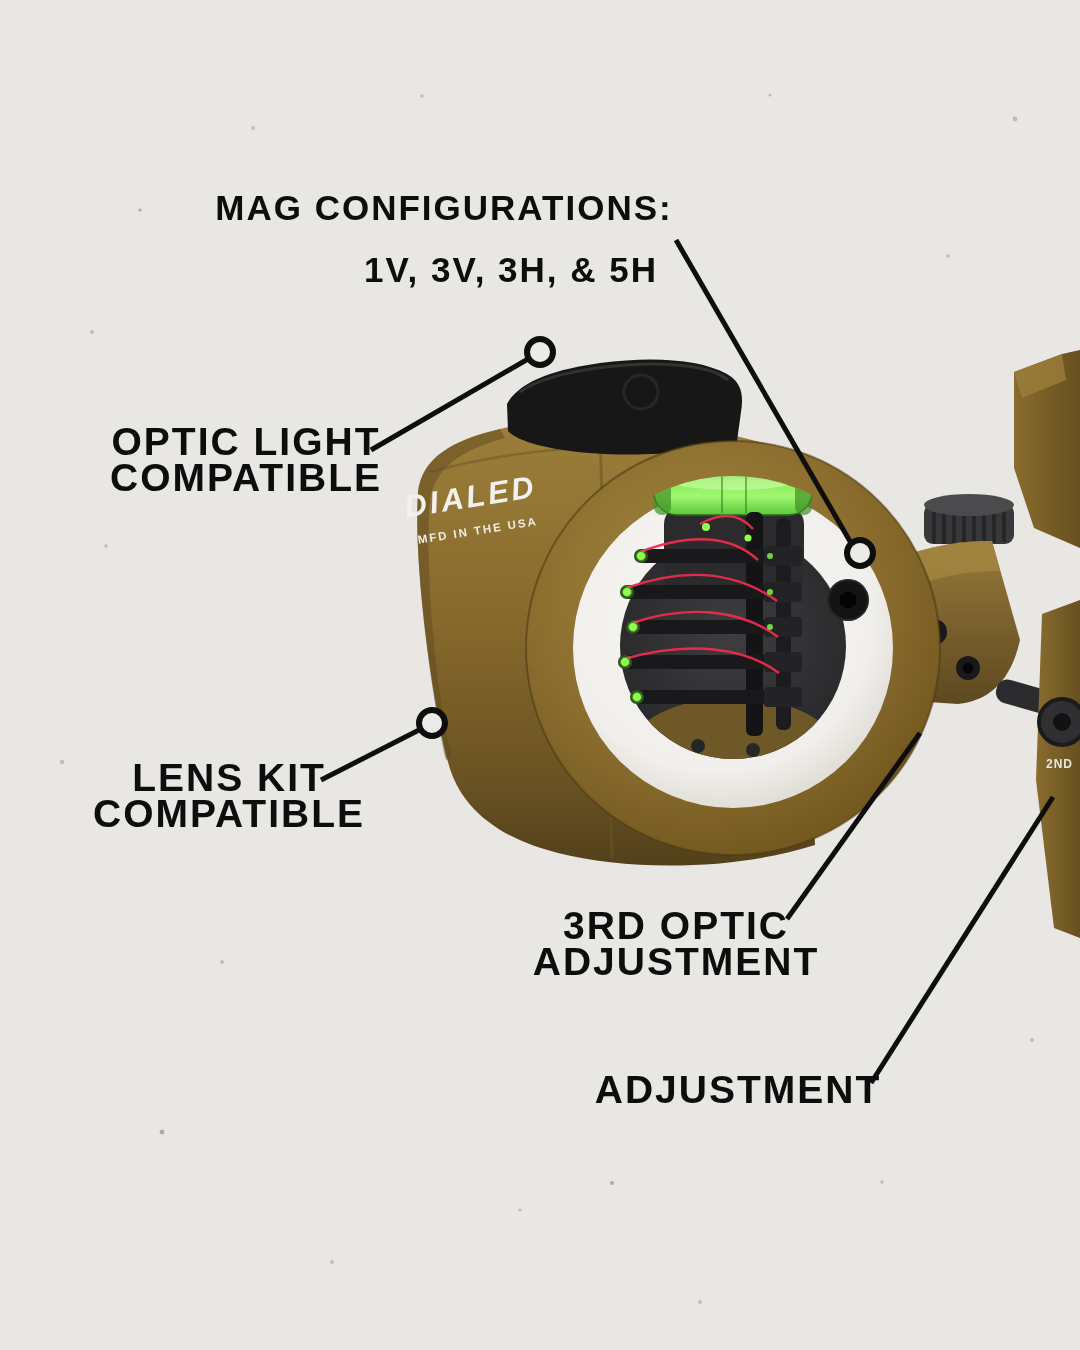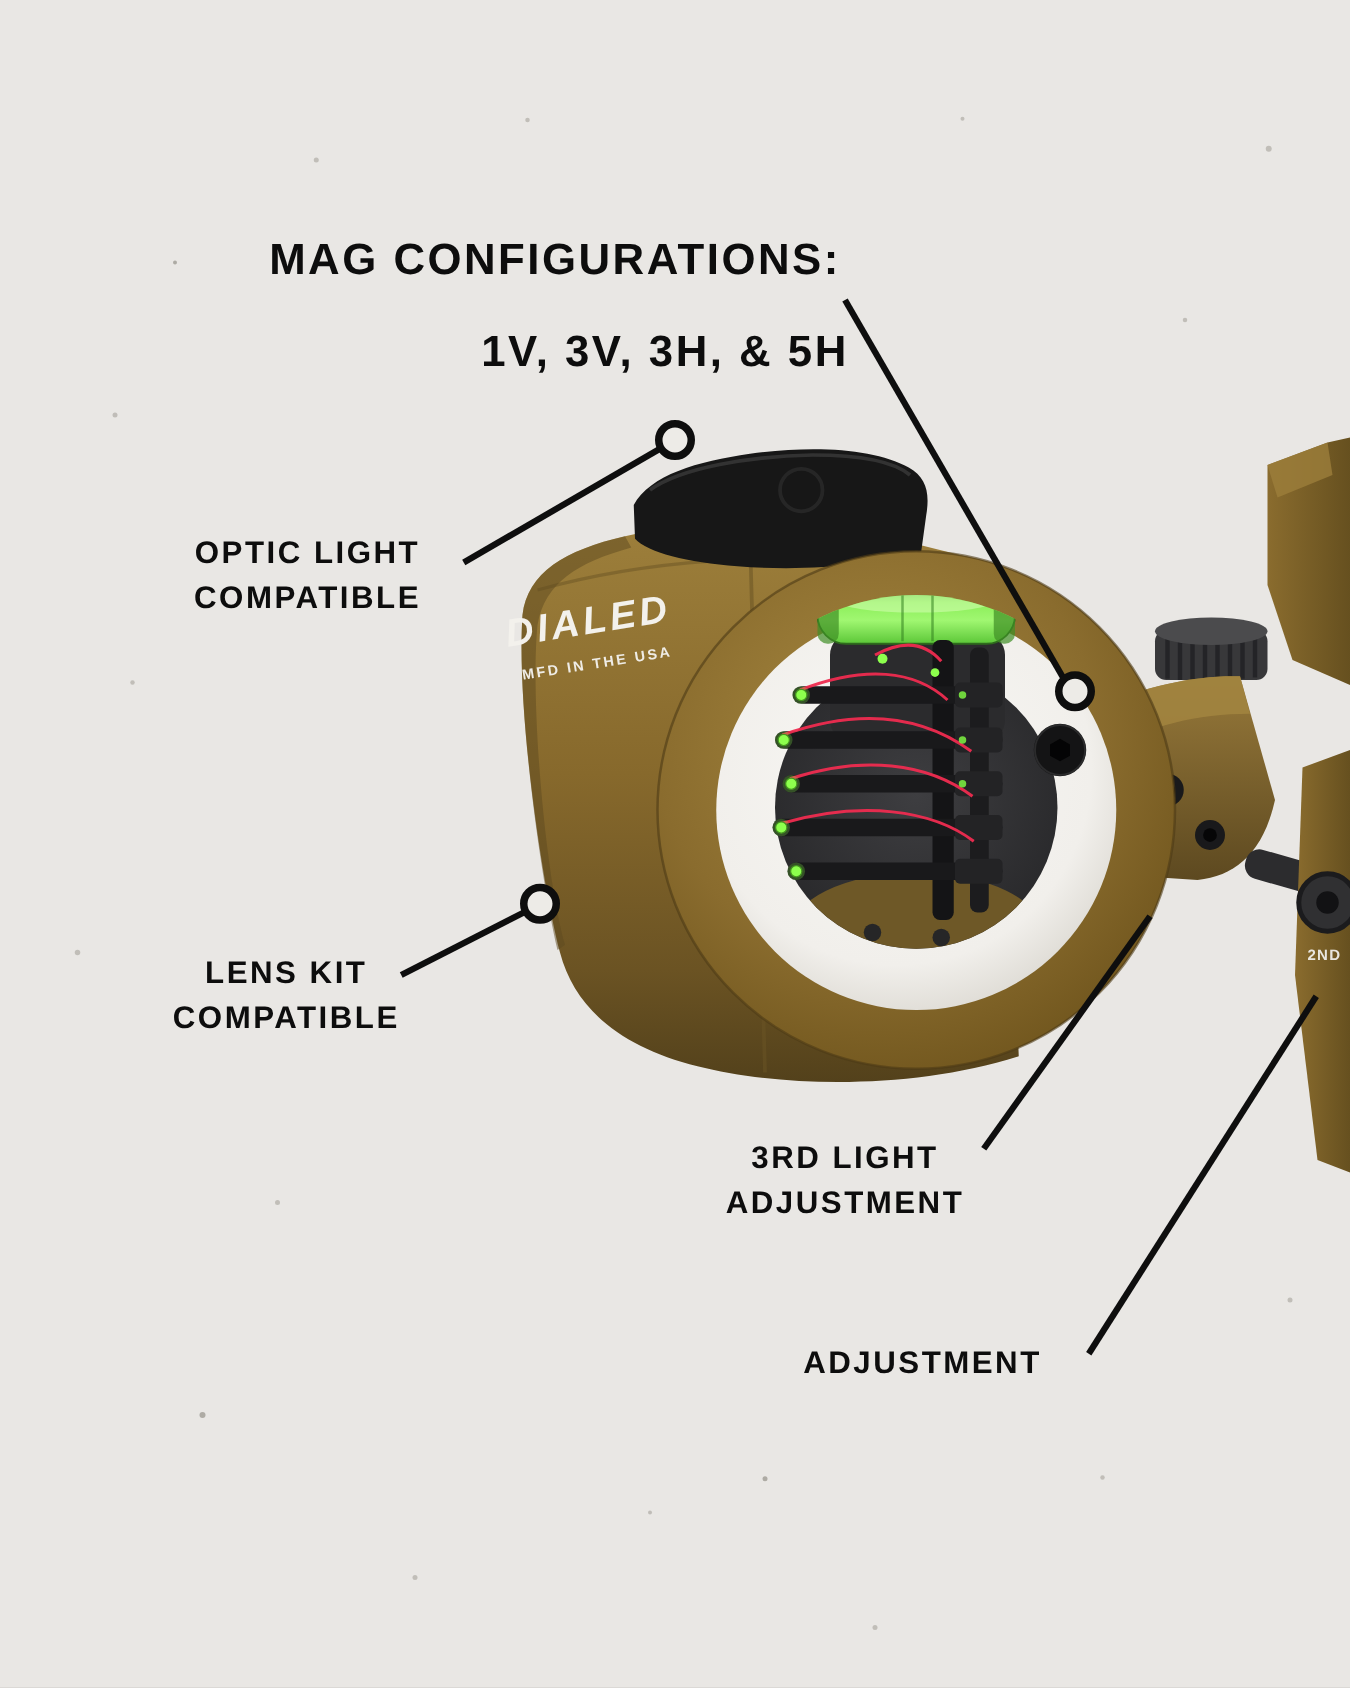--- a/index.html
+++ b/index.html
@@ -1,20 +1,20 @@
 <!DOCTYPE html>
 <html><head>
 <meta charset="utf-8">
 <style>
   html,body{margin:0;padding:0;background:#cfcecb;}
   #stage{position:relative;width:1080px;height:1350px;background:#e9e7e4;overflow:hidden;
          font-family:"Liberation Sans",sans-serif;}
   #stage svg.art{position:absolute;left:0;top:0;}
   .label{position:absolute;transform:translateX(-50%);font-weight:bold;color:#0d0d0d;
-         white-space:nowrap;text-align:center;letter-spacing:2px;font-size:25px;line-height:36px;}
+         white-space:nowrap;text-align:center;letter-spacing:2px;font-size:39px;line-height:36px;}
   .label.big{font-size:35px;}
 </style>
 </head>
 <body>
 
 <div id="stage">
 
   <svg class="art" width="1080" height="1350" viewBox="0 0 1080 1350">
     <defs>
       <linearGradient id="gBody" x1="0" y1="0" x2="0" y2="1">
@@ -206,34 +206,34 @@
       <line x1="871" y1="1083" x2="1053" y2="797"></line>
     </g>
     <g fill="#edebe7" stroke="#0e0e0e" stroke-width="6">
       <circle cx="540" cy="352" r="13"></circle>
       <circle cx="860" cy="553" r="13"></circle>
       <circle cx="432" cy="723" r="13"></circle>
     </g>
   </svg>
 
   <div class="label big" style="left:444px;top:190px;">MAG CONFIGURATIONS:</div>
-  <div class="label big" style="left:511px;top:264px;margin-left:21px;">1V, 3V, 3H, &amp; 5H</div>
+  <div class="label big" style="left:511px;top:252px;">1V, 3V, 3H, &amp; 5H</div>
 
   <div class="label" style="left:246px;top:424px;">
     <div>OPTIC LIGHT</div>
     <div>COMPATIBLE</div>
   </div>
 
   <div class="label" style="left:229px;top:760px;">
     <div>LENS KIT</div>
     <div>COMPATIBLE</div>
   </div>
 
   <div class="label" style="left:676px;top:908px;">
-    <div>3RD LIGHT</div>
+    <div>3RD OPTIC</div>
     <div>ADJUSTMENT</div>
   </div>
 
   <div class="label" style="left:738px;top:1072px;">
     <div>ADJUSTMENT</div>
   </div>
 
 </div>
 
 </body></html>

